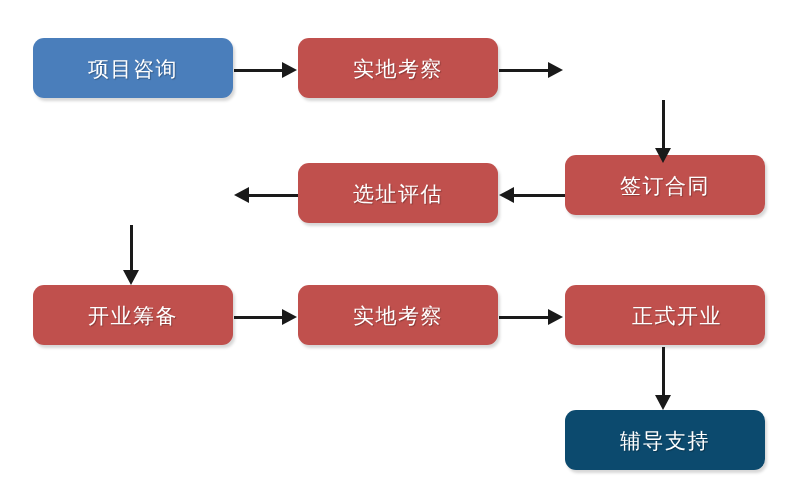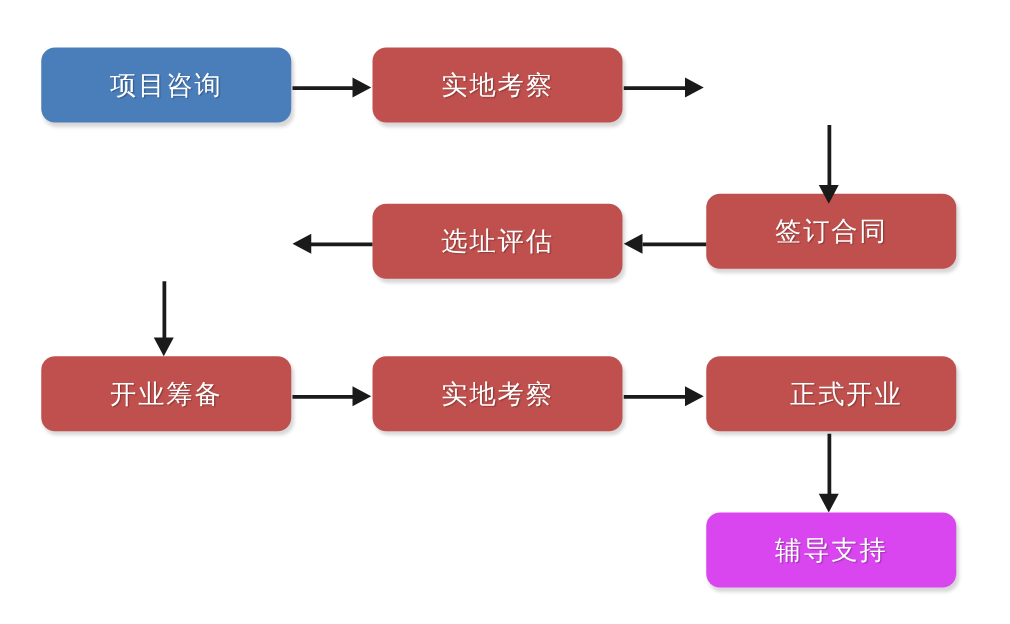--- a/index.html
+++ b/index.html
@@ -34,21 +34,21 @@
   .node .node-label {
     font-size: 21px;
     font-weight: normal;
     color: #ffffff;
     text-shadow: 1px 1px 1px rgba(0,0,0,0.28);
     line-height: 1;
     white-space: nowrap;
   }
   .node.blue   { background: #4a7ebb; }
   .node.red    { background: #c0504d; text-align: center; }
-  .node.green  { background: #d946ef; }
+  .node.green  { background: #0c4a6e; }
 
   
   .conn {
     position: absolute;
   }
   .conn .shaft-h {
     position: absolute;
     height: 3px;
     background: #1a1a1a;
     top: 50%;

